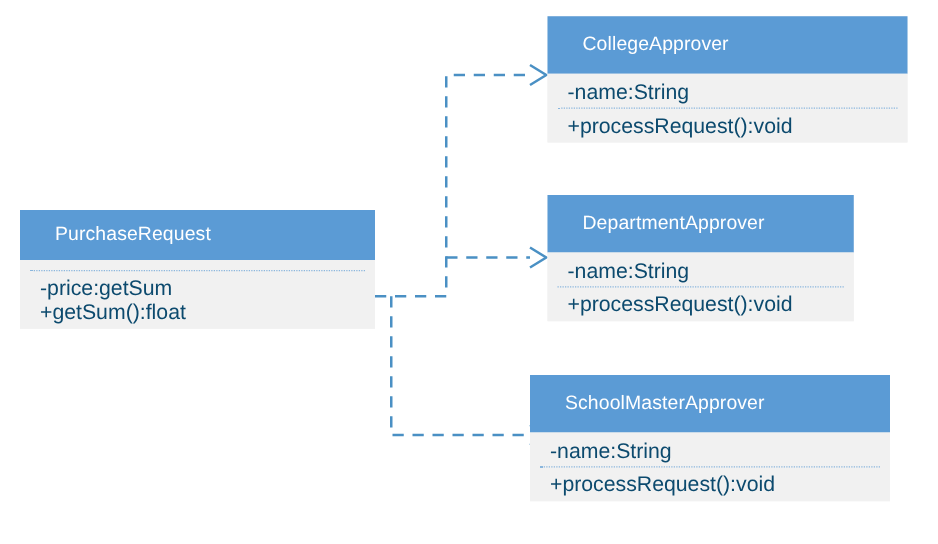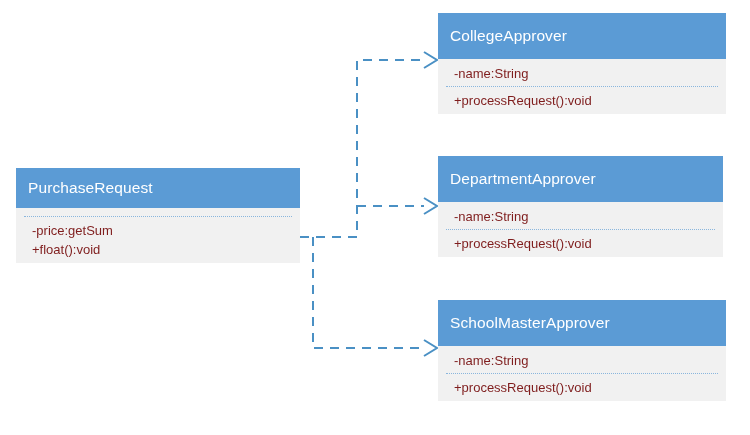--- a/index.html
+++ b/index.html
@@ -37,51 +37,51 @@
     box-sizing: border-box;
     background: #f1f1f1;
   }
   .uml-header {
     background: #5b9bd5;
     color: #ffffff;
     font-size: 15.5px;
     line-height: 1.1;
     display: flex;
     align-items: center;
-    padding-left: 12px;
+    padding-left: 28px;
     box-sizing: border-box;
     letter-spacing: 0.1px;
   }
   .uml-body {
     box-sizing: border-box;
     padding: 5px 0 4px 0;
     background: #f1f1f1;
   }
   .uml-compartment {
     padding: 0 0 0 16px;
   }
   .uml-member {
-    color: #7f1d1d;
-    font-size: 13px;
+    color: #0c4a6e;
+    font-size: 17px;
     line-height: 19px;
     white-space: nowrap;
   }
   .uml-divider {
     height: 0;
     border-top: 1px dotted #8ab6dd;
     margin: 3px 8px 4px 8px;
   }
 
   
   #class-purchase-request { left: 16px;  top: 168px; width: 284px; }
   #class-purchase-request .uml-header { height: 40px; }
 
   #class-college-approver   { left: 438px; top: 13px;  width: 288px; }
-  #class-department-approver{ left: 438px; top: 156px; width: 285px; }
-  #class-school-master-approver { left: 438px; top: 300px; width: 288px; }
+  #class-department-approver{ left: 438px; top: 156px; width: 245px; }
+  #class-school-master-approver { left: 424px; top: 300px; width: 288px; }
   #class-college-approver .uml-header,
   #class-department-approver .uml-header,
   #class-school-master-approver .uml-header { height: 46px; }
 </style>
 </head>
 <body>
 
 <div id="diagram-canvas">
 
   <svg id="connector-layer" width="750" height="435" viewBox="0 0 750 435" xmlns="http://www.w3.org/2000/svg">
@@ -101,21 +101,21 @@
       <path d="M 424 340 L 437 348 L 424 356" fill="none" stroke="#4a90c4" stroke-width="2" stroke-linejoin="miter" stroke-linecap="butt"></path>
     </g>
   </svg>
 
   <div class="uml-class" id="class-purchase-request">
     <div class="uml-header">PurchaseRequest</div>
     <div class="uml-body">
       <div class="uml-divider"></div>
       <div class="uml-compartment">
         <div class="uml-member">-price:getSum</div>
-        <div class="uml-member">+float():void</div>
+        <div class="uml-member">+getSum():float</div>
       </div>
     </div>
   </div>
 
   <div class="uml-class" id="class-college-approver">
     <div class="uml-header">CollegeApprover</div>
     <div class="uml-body">
       <div class="uml-compartment">
         <div class="uml-member">-name:String</div>
       </div>

